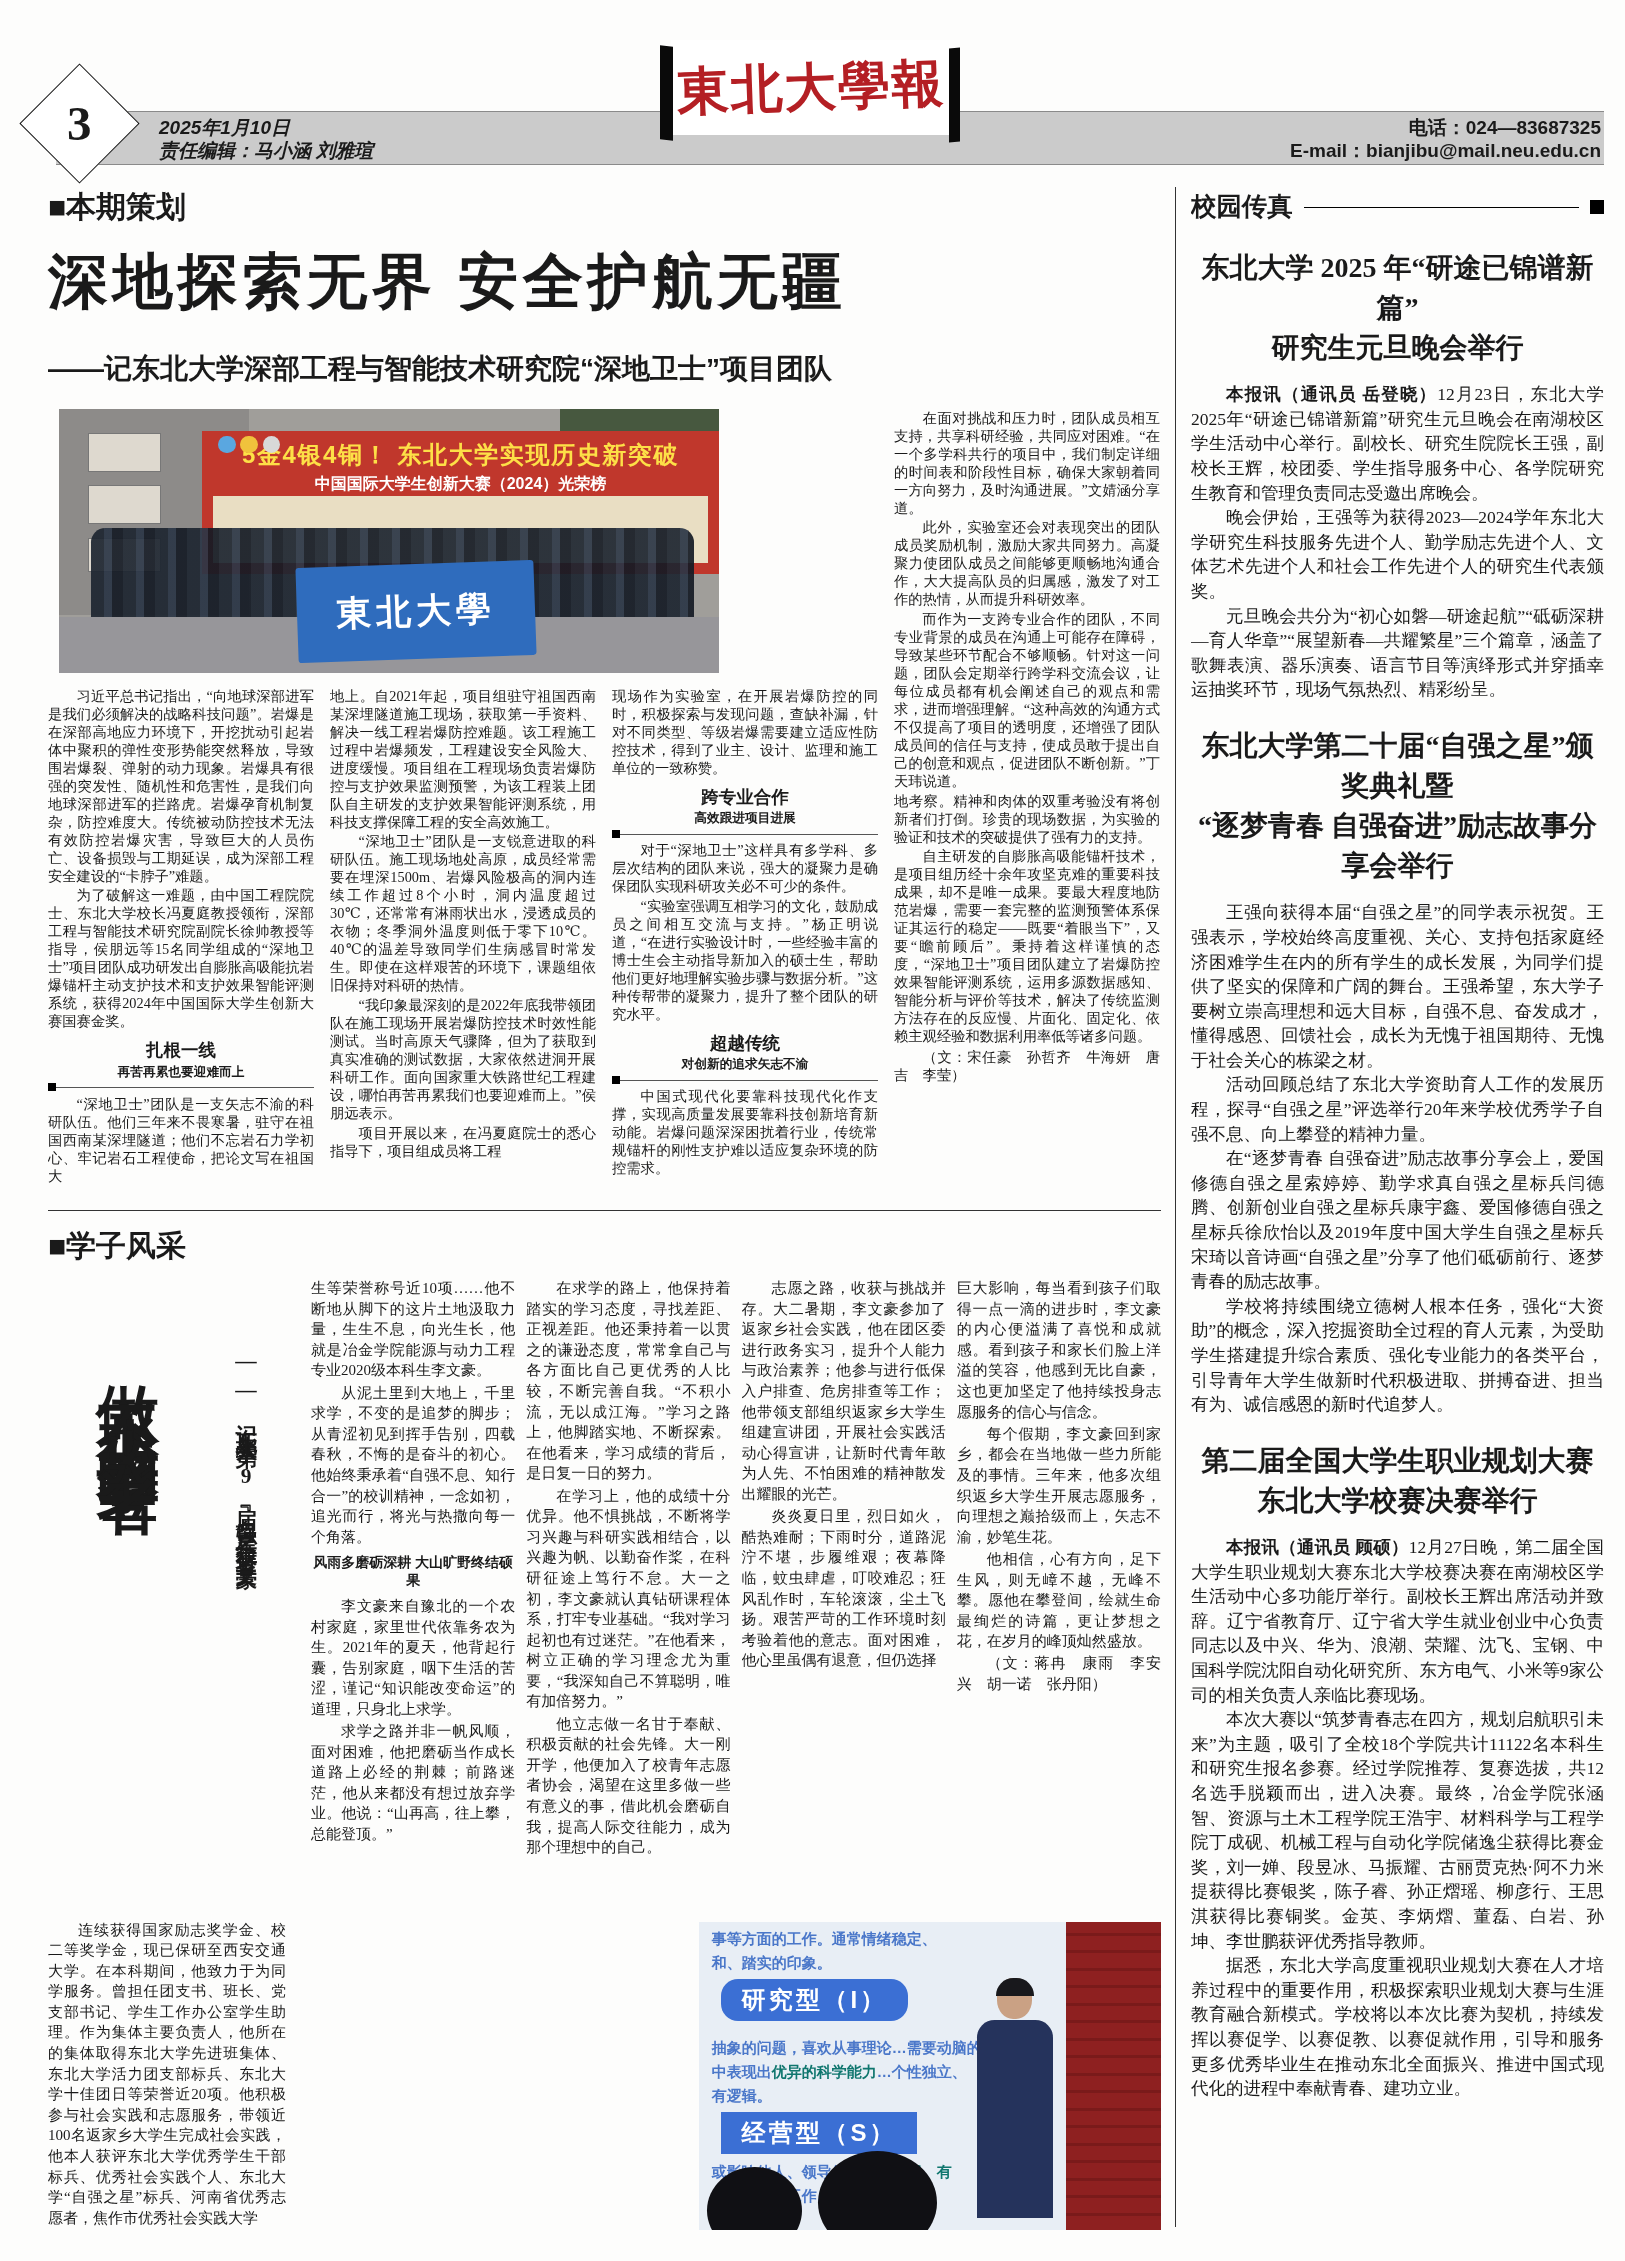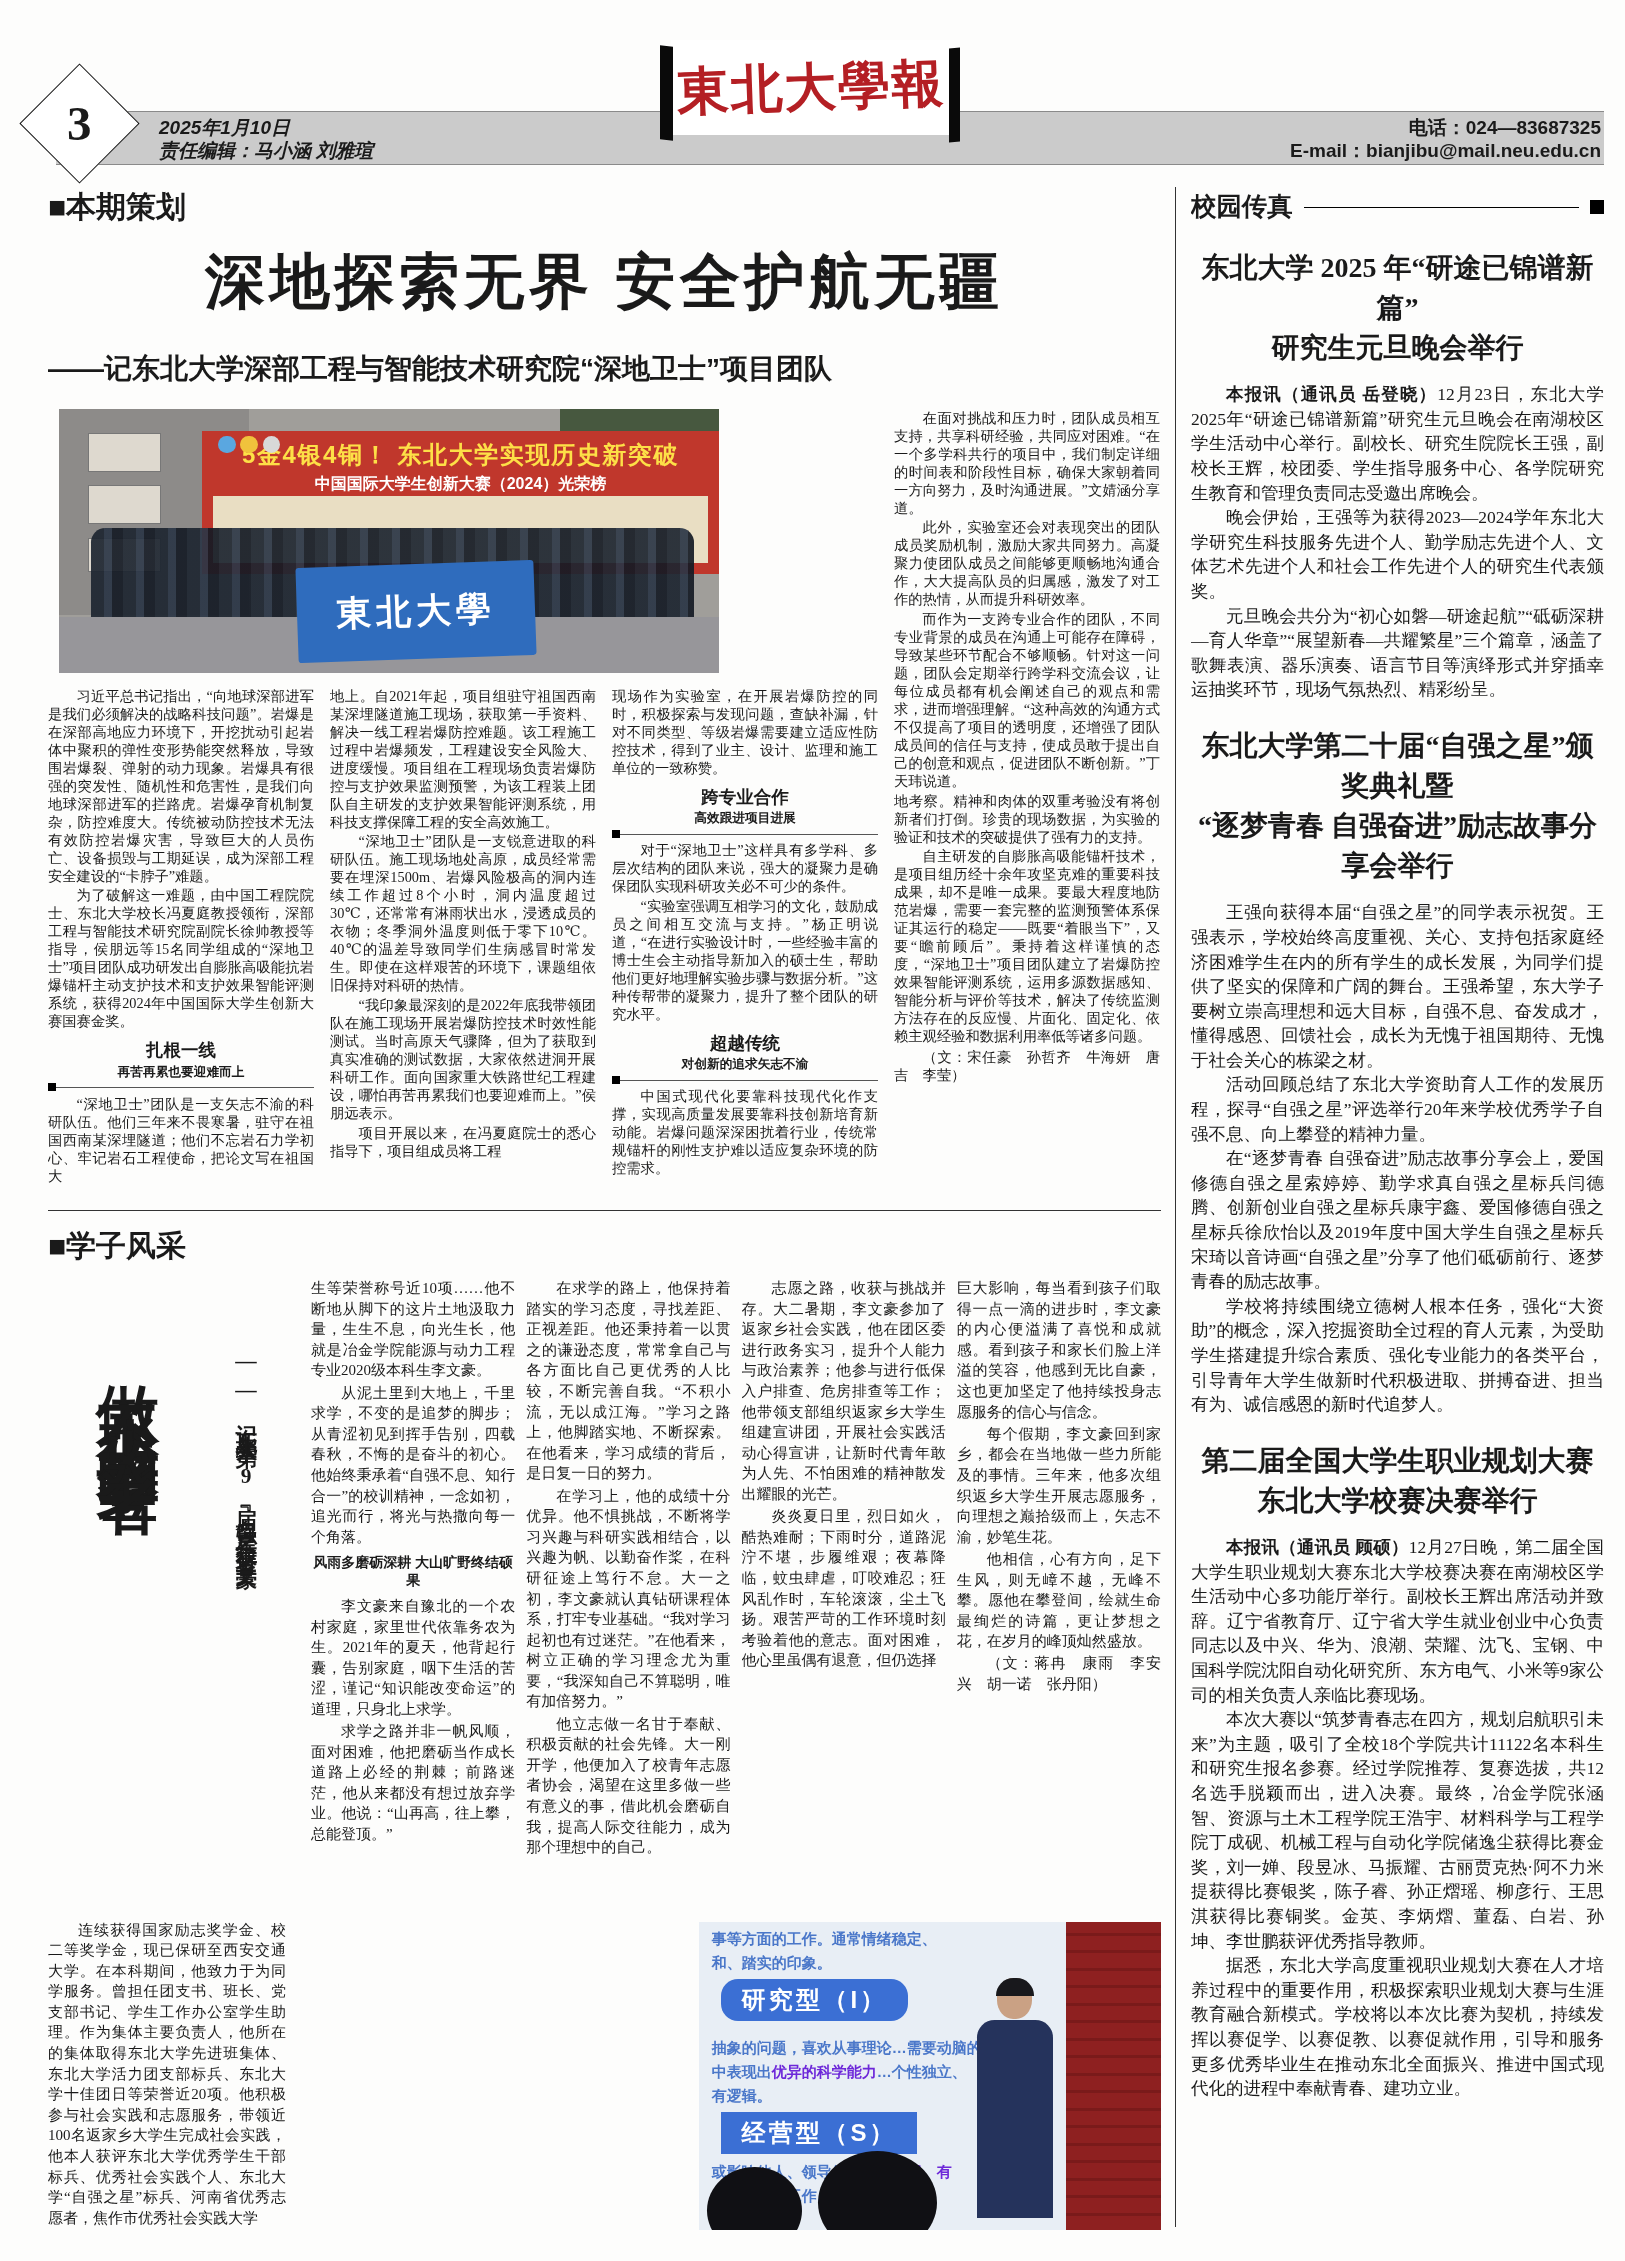--- a/index.html
+++ b/index.html
@@ -12,21 +12,21 @@
   #date-block{left:159px;top:116px;font-family:"Liberation Sans",sans-serif;font-weight:bold;font-size:19px;line-height:23px;font-style:italic;}
   #contact-block{right:24px;top:116px;text-align:right;font-family:"Liberation Sans",sans-serif;font-weight:bold;font-size:19px;line-height:23px;}
   #masthead{left:671px;top:40px;width:279px;height:95px;background:#fff;display:flex;align-items:center;justify-content:center;}
   #masthead .shadow-l{position:absolute;left:-11px;top:6.3px;width:12.7px;height:94px;background:#0a0a0a;transform:skewY(6deg);}
   #masthead .shadow-r{position:absolute;right:-9.5px;top:8px;width:11px;height:94px;background:#0a0a0a;transform:skewY(-6deg);}
   #masthead .mast-text{color:#b41f24;font-size:52px;font-weight:bold;font-family:"Liberation Serif",serif;transform:rotate(-2deg);letter-spacing:1.6px;}
   
   .sec-label{font-family:"Liberation Sans",sans-serif;font-weight:900;font-size:30px;}
   
   #main-left{left:48px;top:187px;width:1113px;}
-  #main-headline{text-align:center;font-family:"Liberation Sans",sans-serif;font-weight:900;font-size:60px;letter-spacing:4.8px;margin-top:14.3px;}
+  #main-headline{text-align:left;font-family:"Liberation Sans",sans-serif;font-weight:900;font-size:60px;letter-spacing:4.8px;margin-top:14.3px;}
   #main-subtitle{font-family:"Liberation Sans",sans-serif;font-weight:bold;font-size:28px;margin-top:27px;}
   #article-body{position:relative;margin-top:20.6px;height:786px;display:flex;gap:16px;overflow:hidden;}
   .mcol{width:266px;flex:0 0 auto;}
   .pad-photo{padding-top:278px;}
   p.body{font-size:14.3px;line-height:18px;text-align:justify;text-indent:2em;margin:0 0 1.6px 0;}
   .subhead{text-align:center;margin:8px 0 6.3px;position:relative;padding-bottom:6.3px;border-bottom:0.8px solid #555;}
   .subhead .t1{font-weight:bold;font-size:17.5px;font-family:"Liberation Sans",sans-serif;display:block;}
   .subhead .t2{font-weight:bold;font-size:12.7px;display:block;margin-top:1.6px;}
   .subhead .sq{position:absolute;left:0;bottom:-4px;width:8px;height:8px;background:#000;}
   .byline{font-size:14.3px;line-height:18px;text-align:justify;text-indent:2em;margin-top:3.2px;}
@@ -57,21 +57,21 @@
   .scol{flex:1 1 0;}
   .scol p,.leftblock p{font-size:15px;line-height:20.6px;text-align:justify;text-indent:2em;margin:0 0 1.6px 0;}
   .scol.short{max-height:635px;overflow:hidden;}
   .s-subhead{text-align:center;font-weight:bold;font-size:14px;font-family:"Liberation Sans",sans-serif;margin:6.3px 0;}
   .s-byline{font-size:15px;line-height:20.6px;text-indent:2em;margin-top:4.8px;}
   
   #photo2{position:absolute;right:0;bottom:0;width:462px;height:308px;background:#e8eef5;overflow:hidden;}
   #photo2 .wall{position:absolute;right:0;top:0;width:95px;height:100%;background:repeating-linear-gradient(0deg,#8e2020 0 14.3px,#7a1a1a 14.3px 17.5px);}
   #photo2 .screen-line{position:absolute;color:#4a77c9;font-family:"Liberation Sans",sans-serif;font-weight:bold;font-size:15px;}
   #photo2 .bluebox{position:absolute;background:#3b6fd4;color:#fff;font-family:"Liberation Sans",sans-serif;font-weight:900;font-size:24px;padding:4.8px 20.6px;letter-spacing:3.2px;}
-  #photo2 .red{color:#6d28d9;}
+  #photo2 .red{color:#0f766e;}
   #photo2 .presenter{position:absolute;right:103px;top:56px;width:87px;height:254px;}
   #photo2 .presenter .head{width:35px;height:41px;background:#caa184;border-radius:46%;margin:0 auto;}
   #photo2 .presenter .hair{width:38px;height:17.5px;background:#18181c;border-radius:17.5px 17.5px 0 0;margin:-41px auto 24px;}
   #photo2 .presenter .torso{width:76px;height:198px;background:#25335c;border-radius:17.5px 17.5px 0 0;margin:0 auto;}
   #photo2 .aud{position:absolute;bottom:-24px;border-radius:50%;background:#101014;}
   
   #sidebar{left:1191px;top:190px;width:413px;height:2037px;overflow:hidden;}
   #campus-label{display:flex;align-items:center;gap:11px;}
   #campus-label .txt{font-family:"Liberation Sans",sans-serif;font-weight:900;font-size:25.4px;}
   #campus-label .line{flex:1;border-top:1.6px solid #000;}

